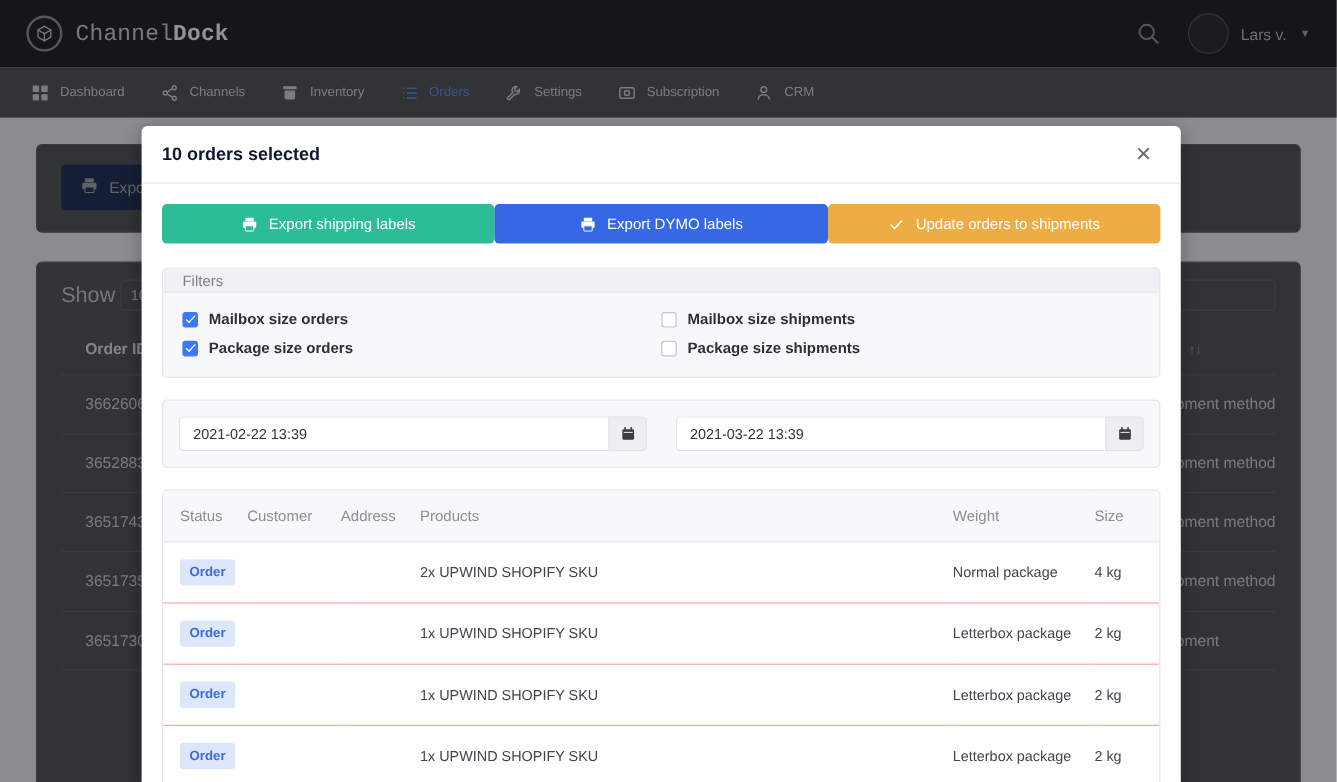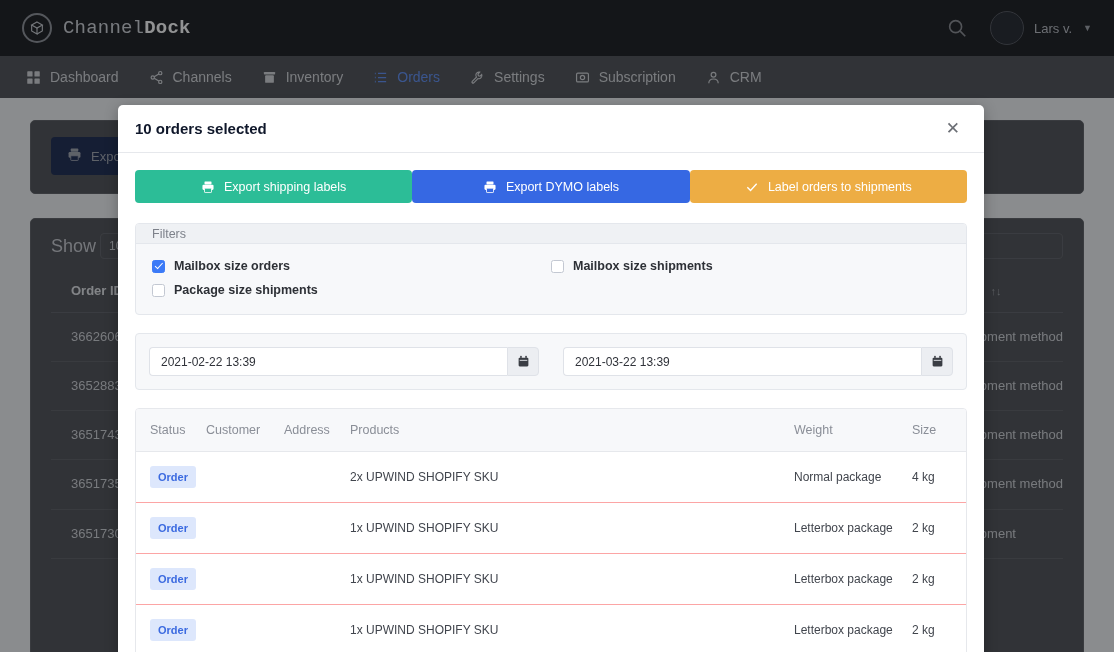--- a/index.html
+++ b/index.html
@@ -38,21 +38,21 @@
   .user-name { font-size: 13px; color: #b9bcc3; }
   .caret { font-size: 9px; color: #9ea1a8; margin-left: 1px; }
 
   .navbar {
     position: absolute; left: 0; top: 56px; width: 1114px; height: 42px;
     background: #4b4d52; display: flex; align-items: center;
     padding: 0 26px; gap: 30px; z-index: 1;
   }
   .nav-item {
     display: flex; align-items: center; gap: 9px;
-    font-size: 14px; color: #d3d5d9; cursor: pointer; white-space: nowrap;
+    font-size: 11px; color: #d3d5d9; cursor: pointer; white-space: nowrap;
   }
   .nav-item.active { color: #5b8cf5; }
   .nav-ico { width: 15px; height: 15px; display: block; }
 
   .content { position: absolute; left: 0; top: 98px; width: 1114px; height: 554px; }
   .panel {
     background: #4a4c51; border: 1px solid #5a5c61; border-radius: 5px;
   }
   .card-top {
     position: absolute; left: 30px; top: 22px; width: 1054px; height: 74px;
@@ -405,35 +405,39 @@
           </span>
           <span>Export DYMO labels</span>
         </button>
 
         <button class="abtn" style="background:#edad44">
           <span class="bico">
             <svg width="14" height="14" viewBox="0 0 24 24" fill="none" stroke="#fff" stroke-width="2.3">
               <path d="M4 12.5 L9.5 18 L20 6.5"></path>
             </svg>
           </span>
-          <span>Label orders to shipments</span>
+          <span>Update orders to shipments</span>
         </button>
       </div>
 
       <div class="filters-card">
         <div class="filters-head">Filters</div>
         <div class="filters-body">
           <div class="fgrid">
             <label class="chk-row">
               <span class="chk on"></span>
               <span class="chk-label">Mailbox size orders</span>
             </label>
             <label class="chk-row">
               <span class="chk"></span>
               <span class="chk-label">Mailbox size shipments</span>
+            </label>
+            <label class="chk-row">
+              <span class="chk on"></span>
+              <span class="chk-label">Package size orders</span>
             </label>
             <label class="chk-row">
               <span class="chk"></span>
               <span class="chk-label">Package size shipments</span>
             </label>
           </div>
         </div>
       </div>
 
       <div class="dates-card">

